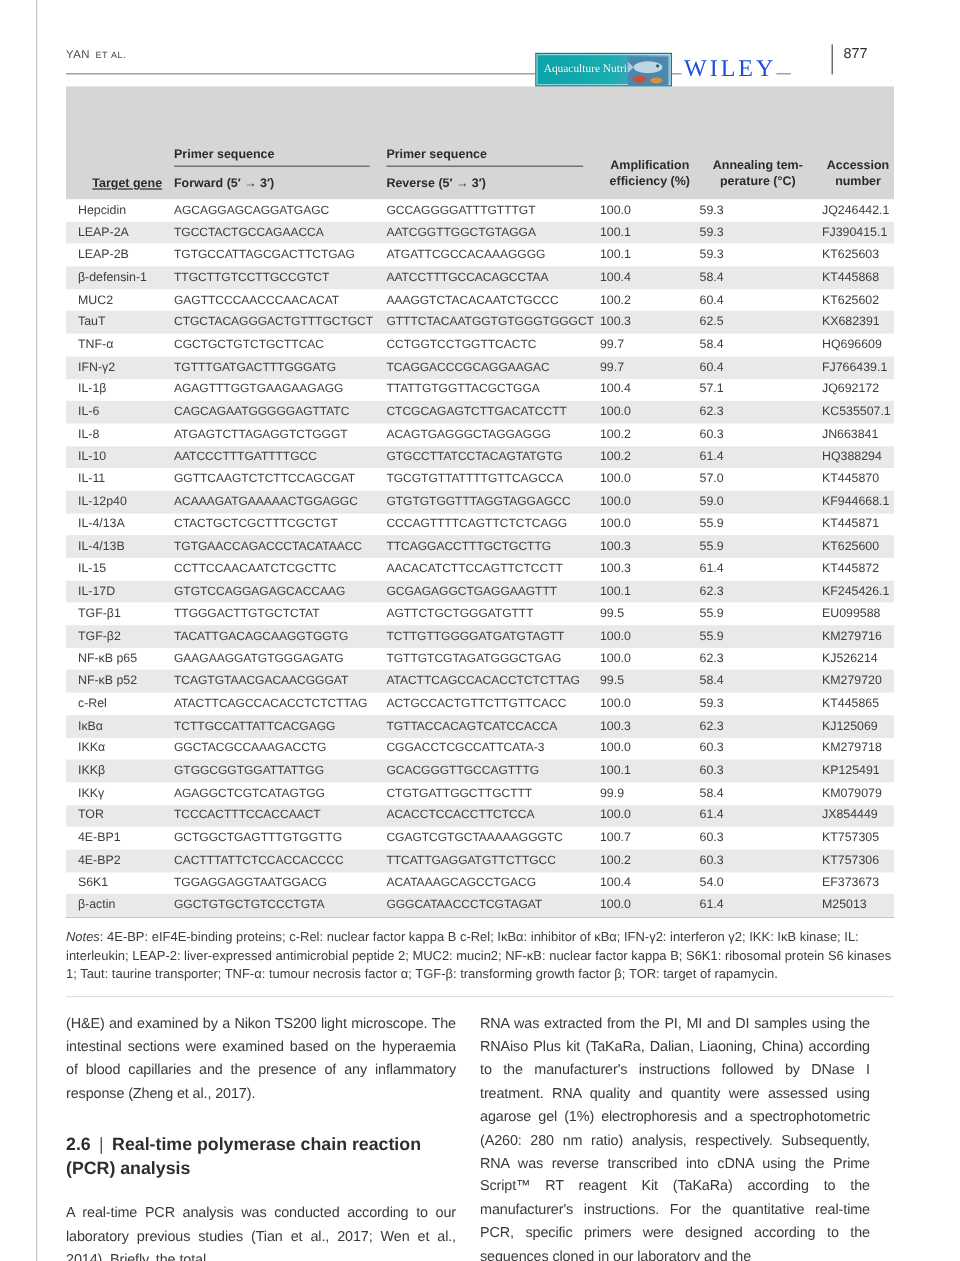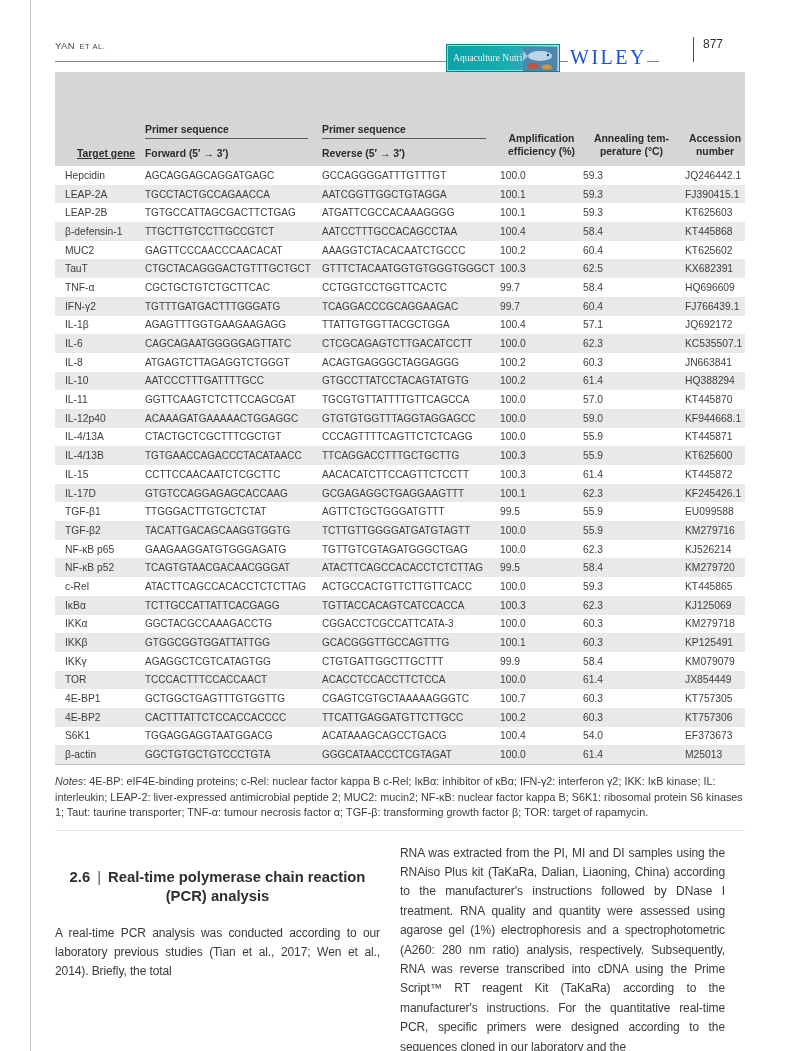--- a/index.html
+++ b/index.html
@@ -57,21 +57,21 @@
   .notes { margin-top:9px; width:690px; font-size:10.8px; line-height:15.5px; color:#3d3d3d; }
   .notes .nlabel { font-style:italic; }
   .sep-rule { margin-top:9px; width:690px; border-bottom:1px solid #e0e0e0; }
 
   
   .cols { display:flex; gap:20px; margin-top:13px; }
   .col { width:335px; font-size:12px; line-height:19.4px; text-align:justify; color:#3a3a3a;
          letter-spacing:-.1px; }
   .col p { margin:0; }
   .sec-heading { margin:24px 0 17px 0; font-size:14.8px; font-weight:bold; color:#2e2e2e;
-                 line-height:1.32; text-align:center; letter-spacing:0; }
+                 line-height:1.32; text-align:left; letter-spacing:0; }
   .sec-heading .pipe { font-weight:normal; color:#555; margin:0 7px; }
 </style>
 </head>
 <body>
 
 <div class="page">
   <div class="margin-line"></div>
 
   <div class="running-head">
     <div class="rh-left">
@@ -419,20 +419,21 @@
     </div>
   </div>
   </div>
 
   <div class="notes"><span class="nlabel">Notes</span><span>: 4E-BP: eIF4E-binding proteins; c-Rel: nuclear factor kappa B c-Rel; IκBα: inhibitor of κBα; IFN-γ2: interferon γ2; IKK: IκB kinase; IL: interleukin; LEAP-2: liver-expressed antimicrobial peptide 2; MUC2: mucin2; NF-κB: nuclear factor kappa B; S6K1: ribosomal protein S6 kinases 1; Taut: taurine transporter; TNF-α: tumour necrosis factor α; TGF-β: transforming growth factor β; TOR: target of rapamycin.</span></div>
 
   <div class="sep-rule"></div>
 
   <div class="cols">
     <div class="col">
+      <p>(H&amp;E) and examined by a Nikon TS200 light microscope. The intestinal sections were examined based on the hyperaemia of blood capillaries and the presence of any inflammatory response (Zheng et al., 2017).</p>
       <div class="sec-heading">
         <span>2.6</span><span class="pipe">|</span><span>Real-time polymerase chain reaction (PCR) analysis</span>
       </div>
       <p>A real-time PCR analysis was conducted according to our laboratory previous studies (Tian et al., 2017; Wen et al., 2014). Briefly, the total</p>
     </div>
     <div class="col">
       <p>RNA was extracted from the PI, MI and DI samples using the RNAiso Plus kit (TaKaRa, Dalian, Liaoning, China) according to the manufacturer's instructions followed by DNase I treatment. RNA quality and quantity were assessed using agarose gel (1%) electrophoresis and a spectrophotometric (A260: 280 nm ratio) analysis, respectively. Subsequently, RNA was reverse transcribed into cDNA using the Prime Script™ RT reagent Kit (TaKaRa) according to the manufacturer's instructions. For the quantitative real-time PCR, specific primers were designed according to the sequences cloned in our laboratory and the</p>
     </div>
   </div>
 </div>

